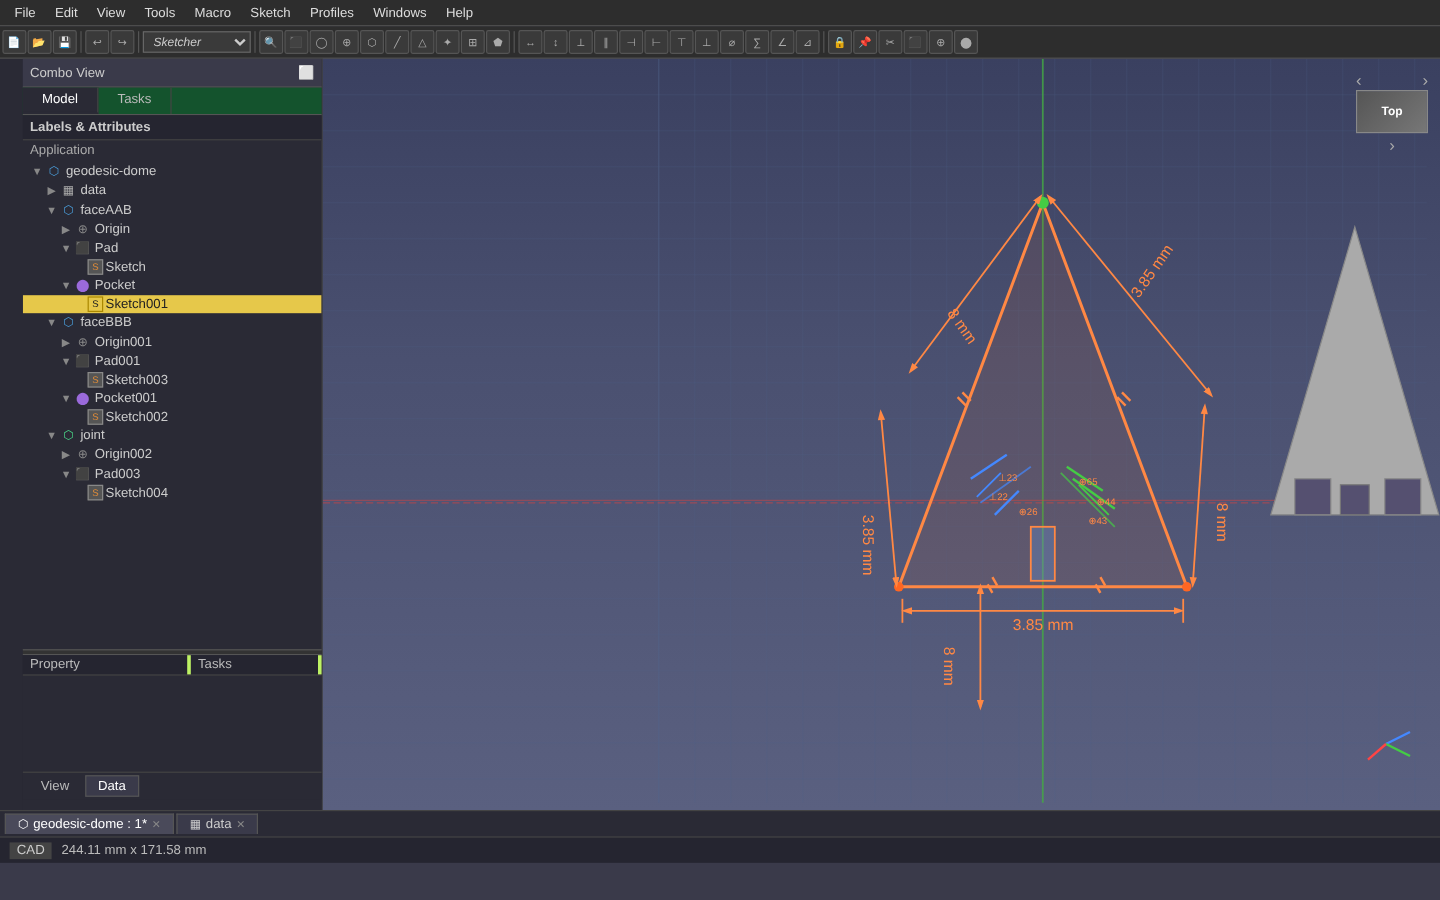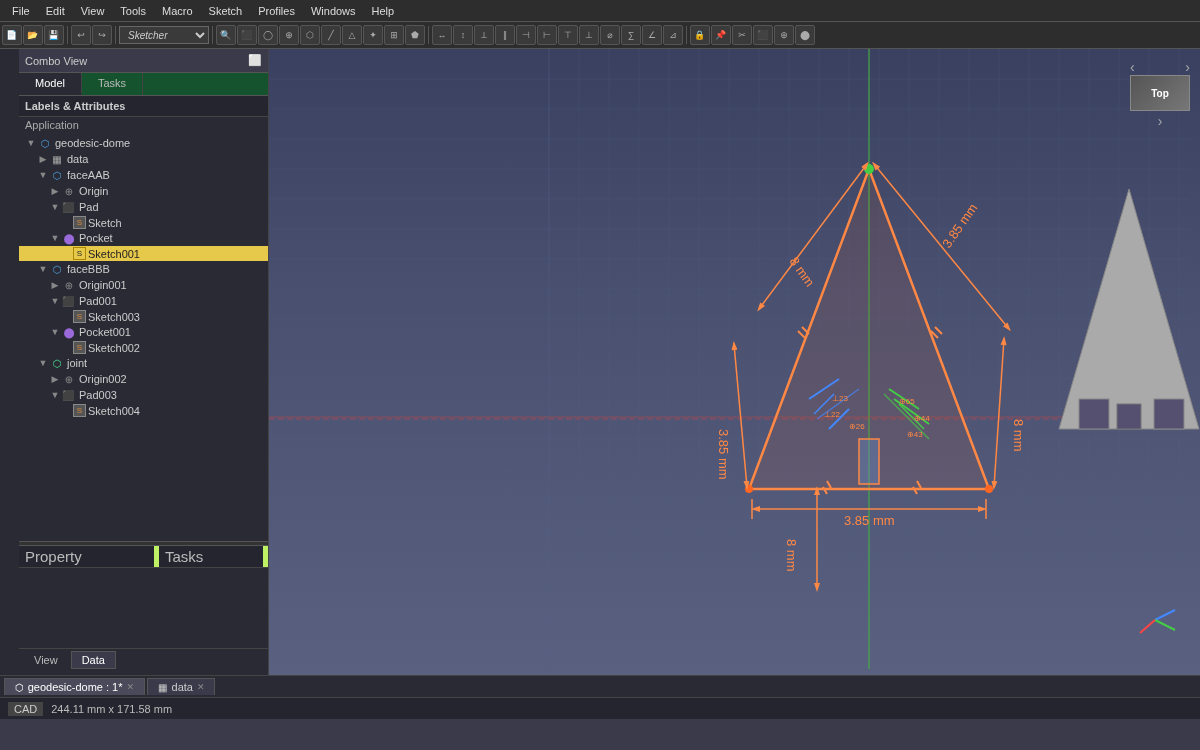--- a/index.html
+++ b/index.html
@@ -44,21 +44,21 @@
     .icon-data { color: #aaa; }
     .icon-origin { color: #888; }
     .icon-pad { color: #5a8fdb; }
     .icon-sketch { color: #db8a3a; border: 1px solid #db8a3a; width: 12px; height: 12px; }
     .icon-pocket { color: #9a6adb; }
     .icon-joint { color: #4adb8a; }
 
     
     #bottom-panel { border-top: 1px solid #555; height: 130px; background: #2a2a35; flex-shrink: 0; }
     #property-header { display: flex; background: #252530; border-bottom: 1px solid #444; }
-    .prop-col-header { padding: 2px 6px; font-size: 15px; color: #bbb; border-right: 5px solid #bef264; }
+    .prop-col-header { padding: 2px 6px; font-size: 11px; color: #bbb; border-right: 3px solid #bef264; }
     #prop-col1 { width: 140px; }
     #prop-col2 { flex: 1; }
     #prop-tabs { display: flex; background: #2a2a35; border-top: 1px solid #444; padding: 2px 4px; gap: 2px; }
     .prop-tab { padding: 2px 10px; font-size: 11px; cursor: pointer; color: #bbb; border: 1px solid transparent; }
     .prop-tab.active { background: #3a3a4a; border: 1px solid #555; color: #fff; }
 
     
     #viewport { flex: 1; position: relative; overflow: hidden; background: linear-gradient(180deg, #3a4060 0%, #4a5070 40%, #5a6080 100%); }
 
     

